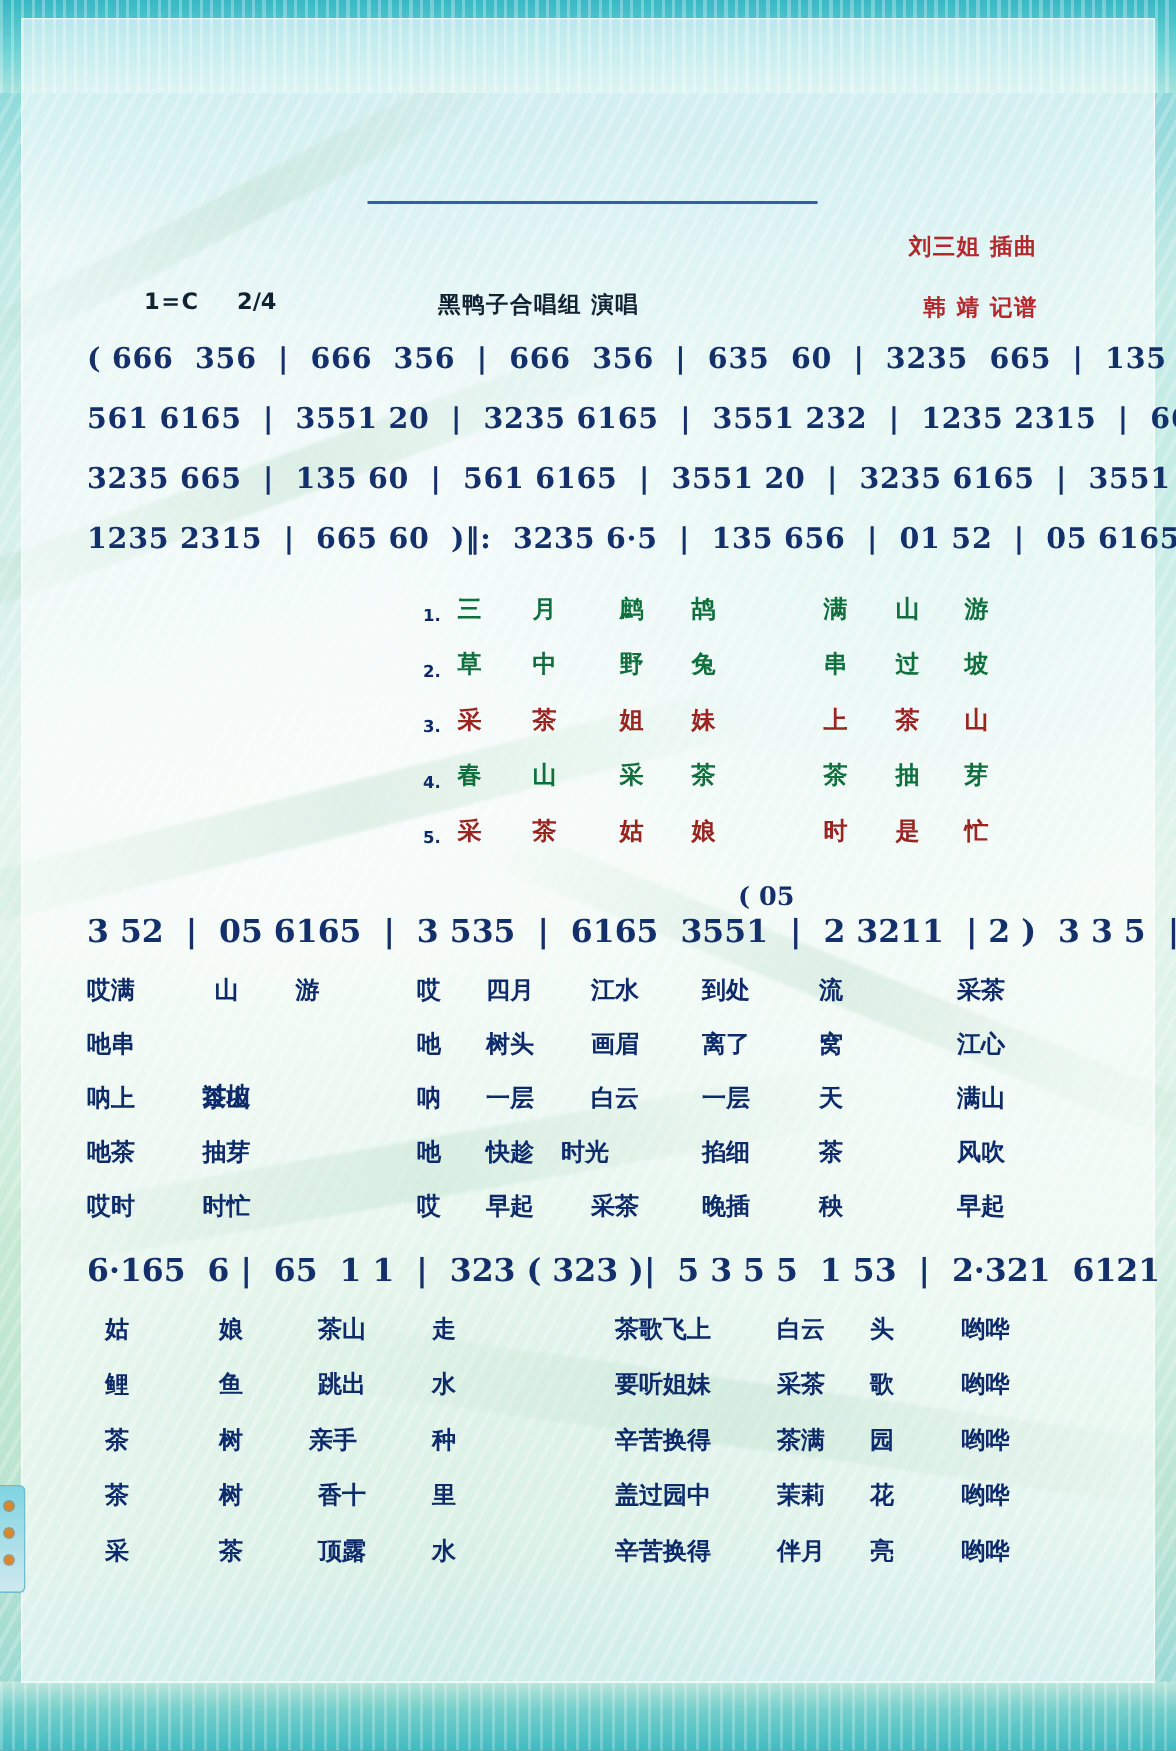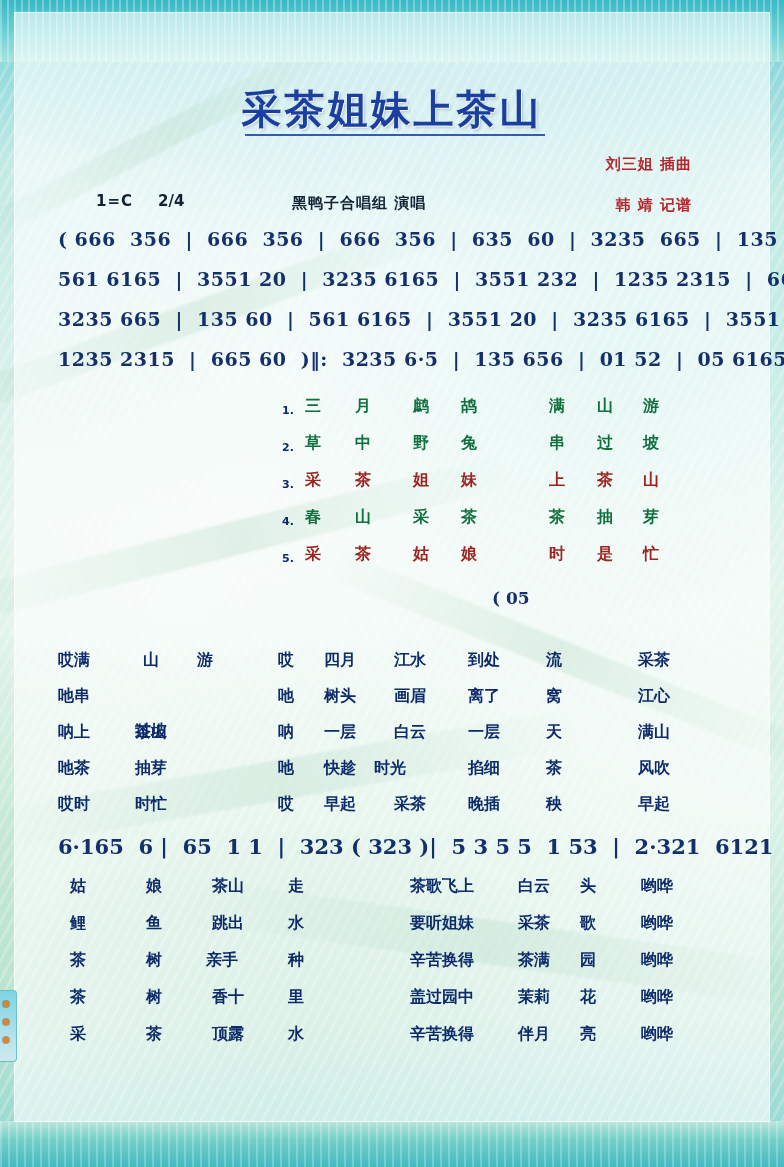--- a/index.html
+++ b/index.html
@@ -221,21 +221,20 @@
 
   <div class="spiral">
     <i style="top:10px"></i>
       <i style="top:28px"></i>
       <i style="top:46px"></i>
   </div>
 
   <div class="content">
 
     <div class="title">
-      <span>采茶姐妹上茶山</span>
       <span class="u"></span>
     </div>
 
     <div class="credit-1">刘三姐 插曲</div>
     <div class="credit-2">韩 靖 记谱</div>
 
     <div class="meta-key">1=C</div>
     <div class="meta-time">2/4</div>
     <div class="singer">黑鸭子合唱组 演唱</div>
 
@@ -292,20 +291,21 @@
         <span class="cell c-red" style="left:404px; width:34px;">姑</span>
         <span class="cell c-red" style="left:452px; width:34px;">娘</span>
         <span class="cell c-red" style="left:540px; width:34px;">时</span>
         <span class="cell c-red" style="left:588px; width:34px;">是</span>
         <span class="cell c-red" style="left:634px; width:34px;">忙</span>
       </div>
     </div>
 
     <div class="annot" style="left:492px; top:588px;">( 05</div>
 
+    <div class="notes-row" style="top:608px;">3 52  |  05 6165  |  3 535  |  6165  3551  |  2 3211  | 2 )  3 3 5  |</div>
 
     <div class="lyr-block" style="top:650px; height:170px;">
       <div class="lyr-line" style="top:0;">
         <span class="cell c-blue" style="left:58px; width:70px; text-align:left;">哎满</span>
         <span class="cell c-blue" style="left:126px; width:50px;">山</span>
         <span class="cell c-blue" style="left:180px; width:50px;">游</span>
         <span class="cell c-blue" style="left:266px; width:40px;">哎</span>
         <span class="cell c-blue" style="left:312px; width:56px;">四月</span>
         <span class="cell c-blue" style="left:382px; width:56px;">江水</span>
         <span class="cell c-blue" style="left:456px; width:56px;">到处</span>

